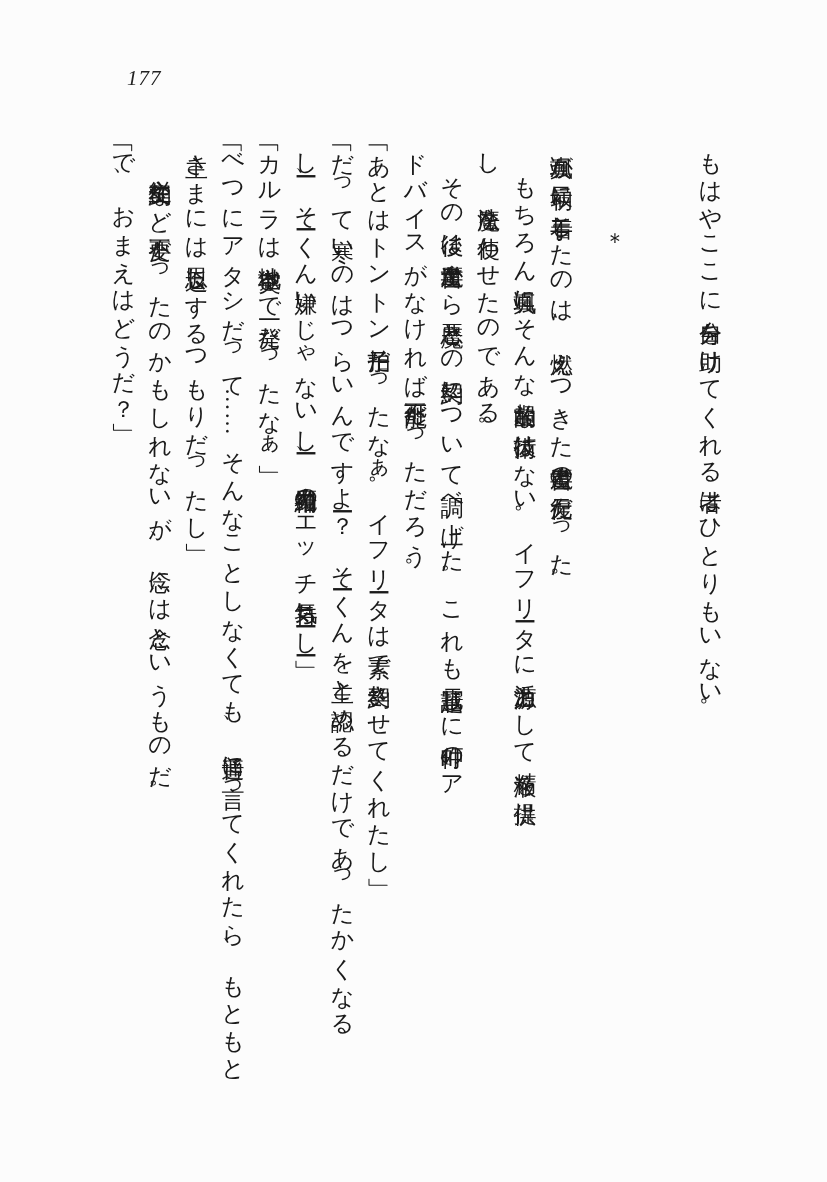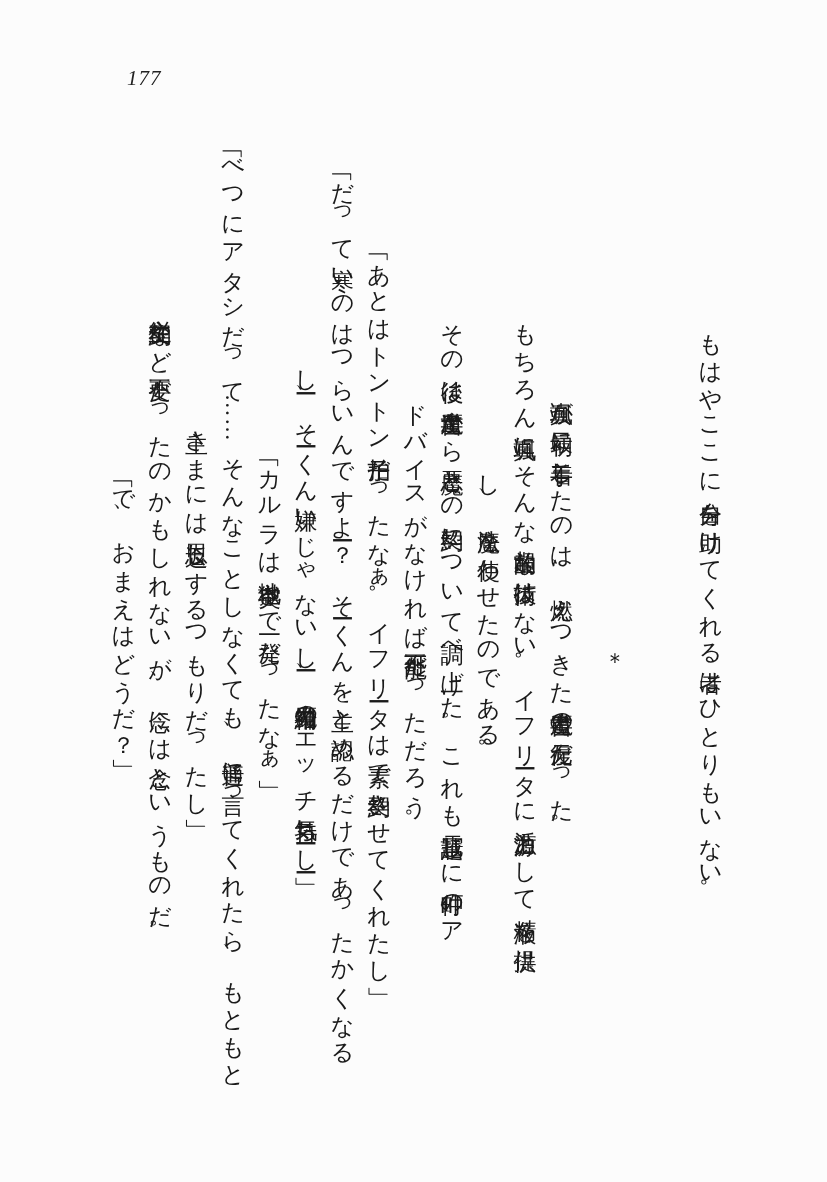--- a/index.html
+++ b/index.html
@@ -10,21 +10,20 @@
     background: #fcfcfc;
     overflow: hidden;
   }
   .page {
     position: relative;
     width: 827px;
     height: 1182px;
     background: #fcfcfc;
     font-family: "Liberation Serif", "DejaVu Serif", serif;
     color: #1c1c1c;
-    text-align: center;
   }
   .page-number {
     position: absolute;
     left: 127px;
     top: 66px;
     font-size: 21px;
     font-style: italic;
     letter-spacing: 1px;
     color: #222;
   }

